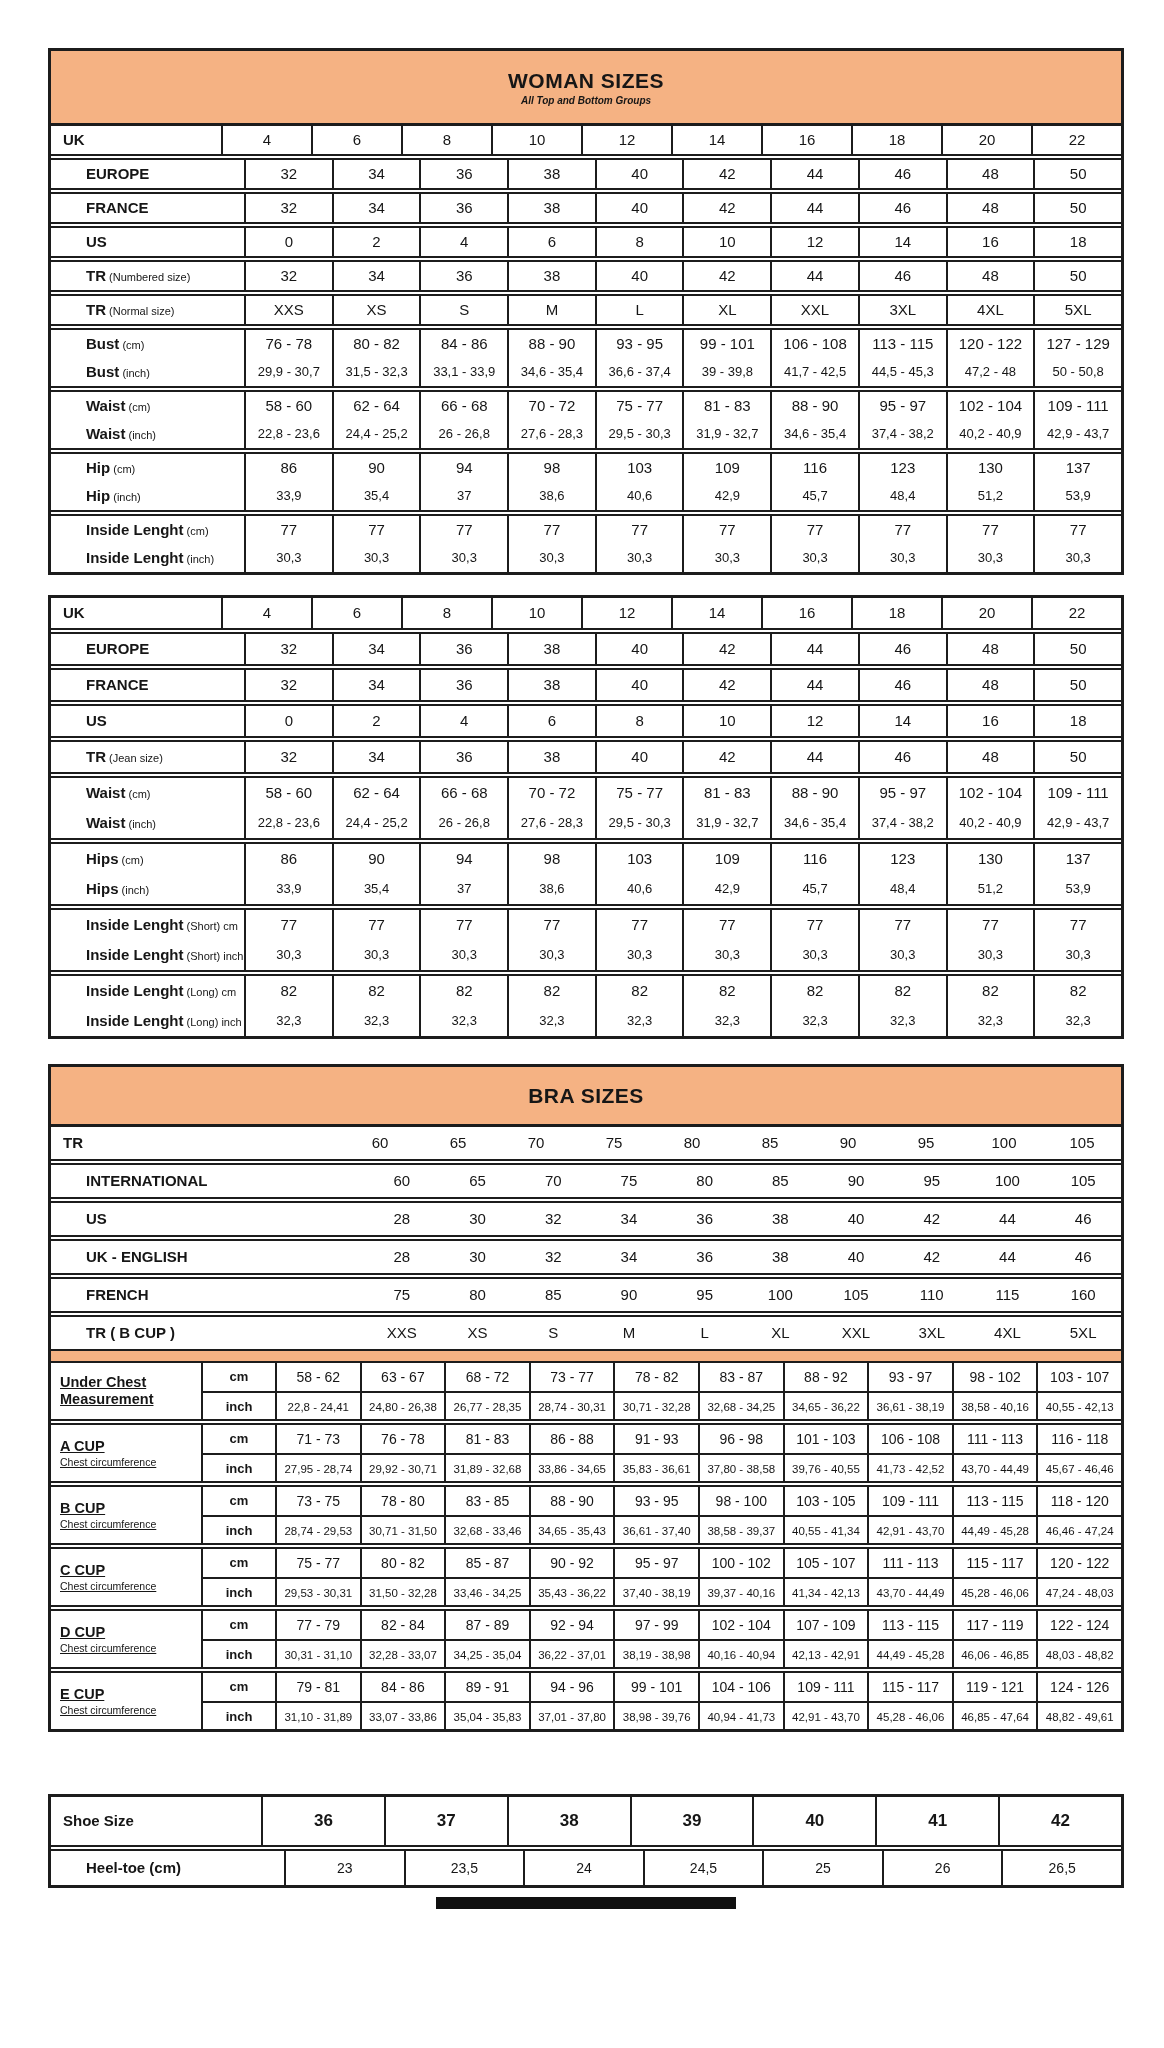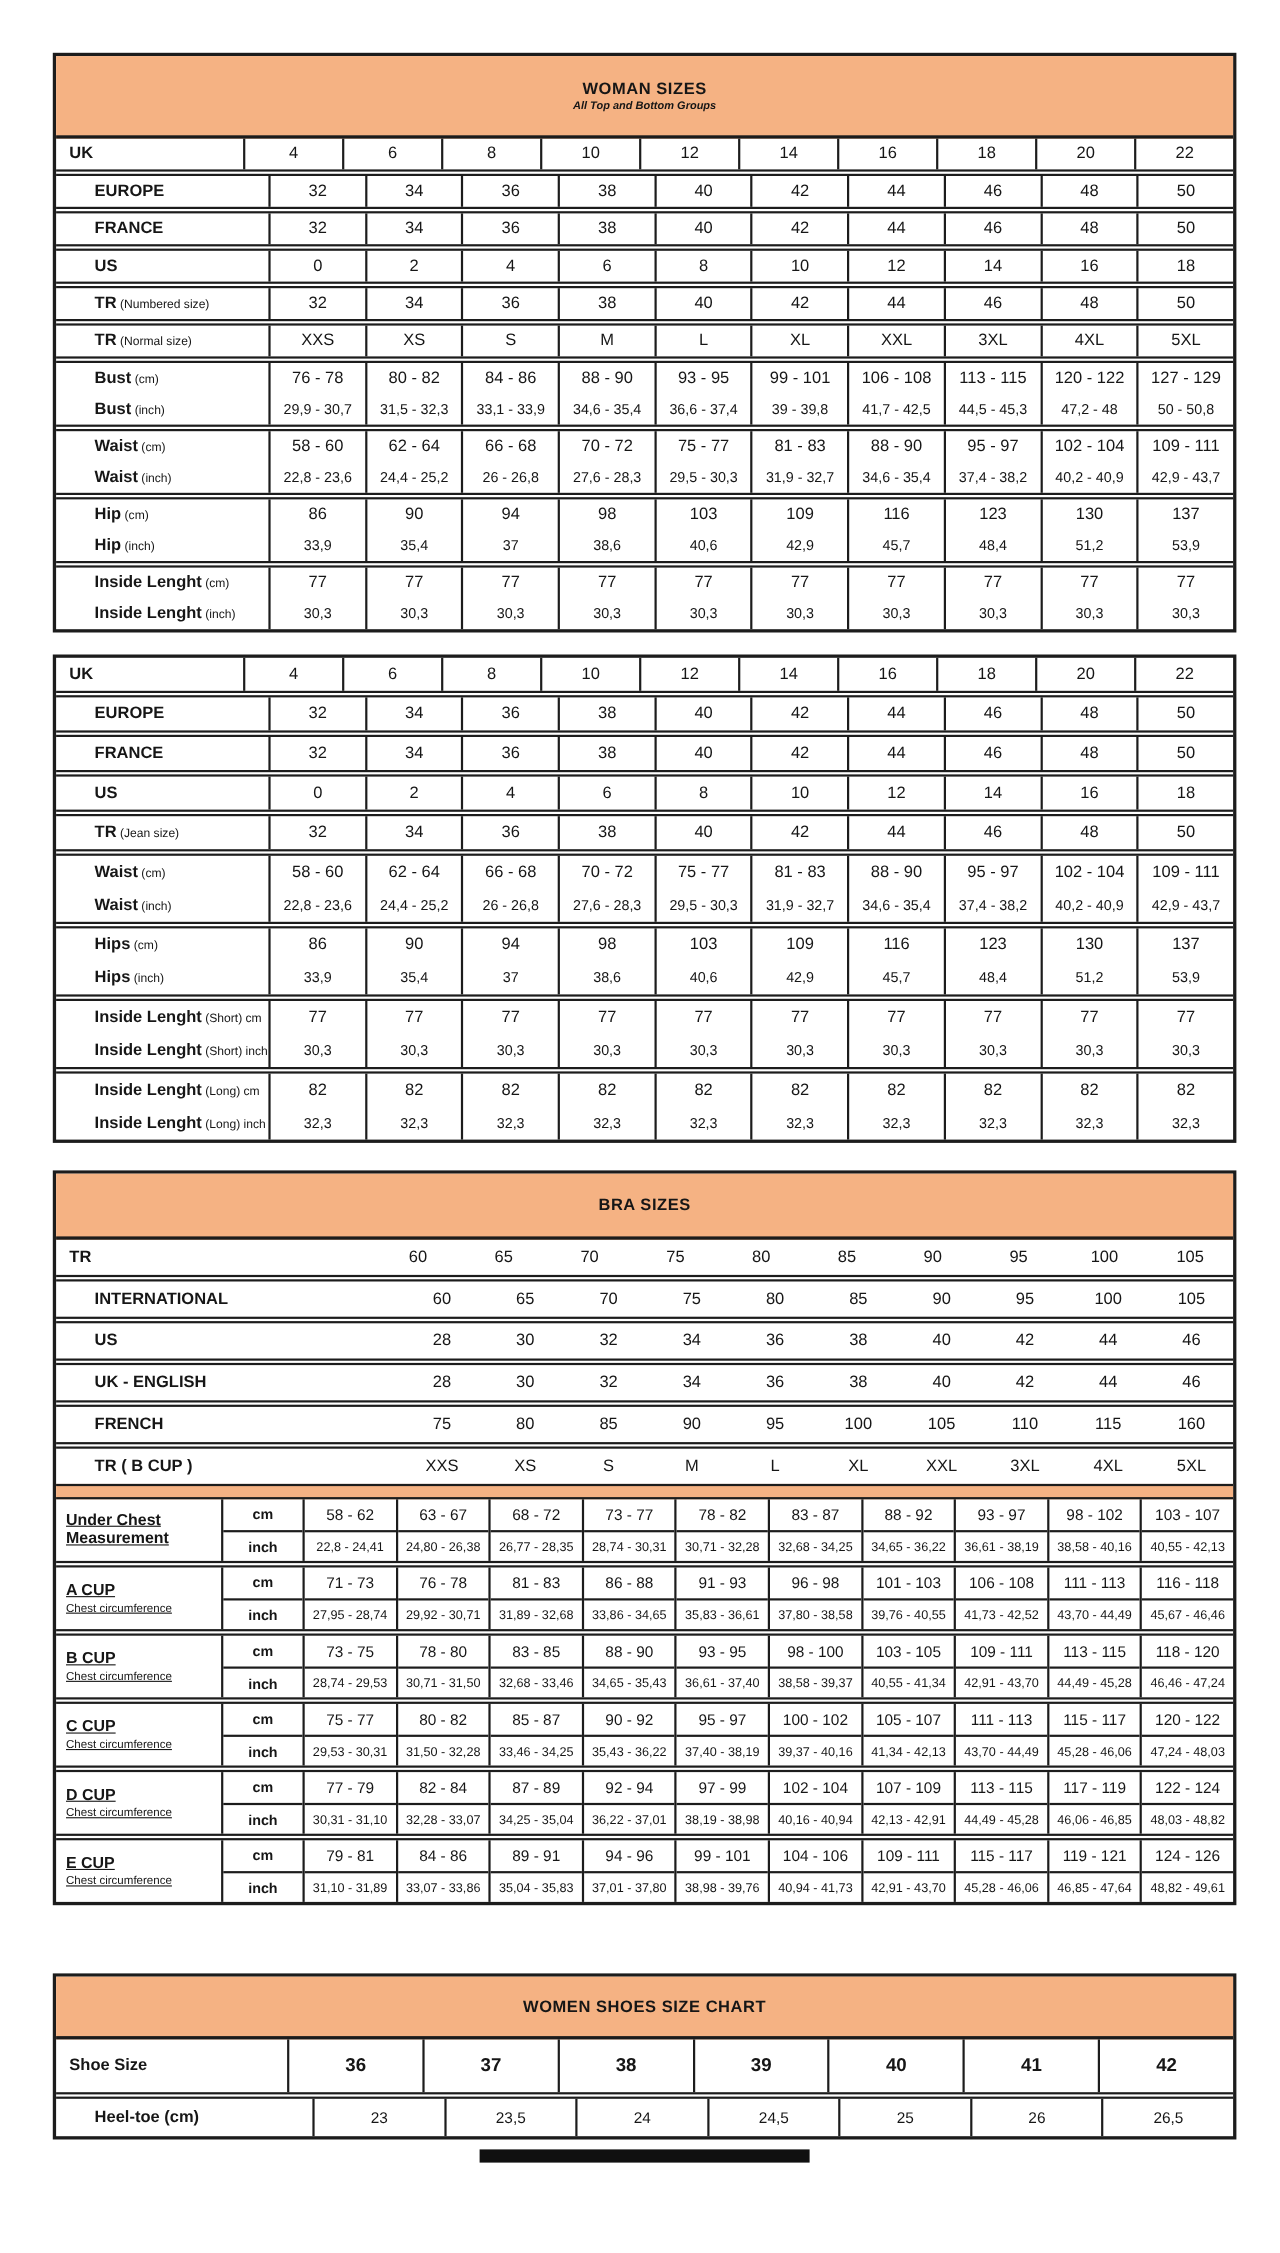--- a/index.html
+++ b/index.html
@@ -9,21 +9,21 @@
   }
   *{box-sizing:border-box;margin:0;padding:0;}
   body{
     width:1164px;height:2048px;overflow:hidden;background:#fff;
     font-family:"Liberation Sans","DejaVu Sans",sans-serif;color:var(--txt);
   }
   .page{width:1076px;margin:48px 40px 0 48px;}
   .tbl{border:3px solid var(--bd);background:#fff;}
   .thead{background:var(--acc);border-bottom:3px solid var(--bd);text-align:center;
          display:flex;flex-direction:column;justify-content:center;}
-  .ttitle{font-size:15px;font-weight:700;letter-spacing:.5px;}
+  .ttitle{font-size:21px;font-weight:700;letter-spacing:.5px;}
   .tsub{font-size:10px;font-weight:700;margin-top:2px;font-style:italic;}
   
   .grp{display:grid;}
   .grp + .grp{border-top:6px double var(--bd);padding-left:23px;}
   .cell + .cell{border-left:2px solid var(--bd);}
   .novert .cell + .cell{border-left:none;}
   .line{text-align:center;font-size:15px;white-space:nowrap;overflow:hidden;}
   .line.sub{font-size:13px;}
   .lab .line{text-align:left;padding-left:12px;font-weight:700;}
   .lab .ls{font-size:11px;font-weight:400;}
@@ -1349,23 +1349,20 @@
           </div>
           <div class="cupcol">
             <div class="uline cmv">124 - 126</div>
             <div class="uline inv">48,82 - 49,61</div>
           </div>
         </div>
       </div>
   </div>
 
   <div class="tbl t4">
-    <div class="thead">
-      <div class="ttitle">WOMEN SHOES SIZE CHART</div>
-    </div>
     <div class="tbody" id="sh-body">
         <div class="grp g0">
           <div class="cell lab">
             <div class="line"><span class="lt">Shoe Size</span></div>
           </div>
           <div class="cell val">
             <div class="line">36</div>
           </div>
           <div class="cell val">
             <div class="line">37</div>

